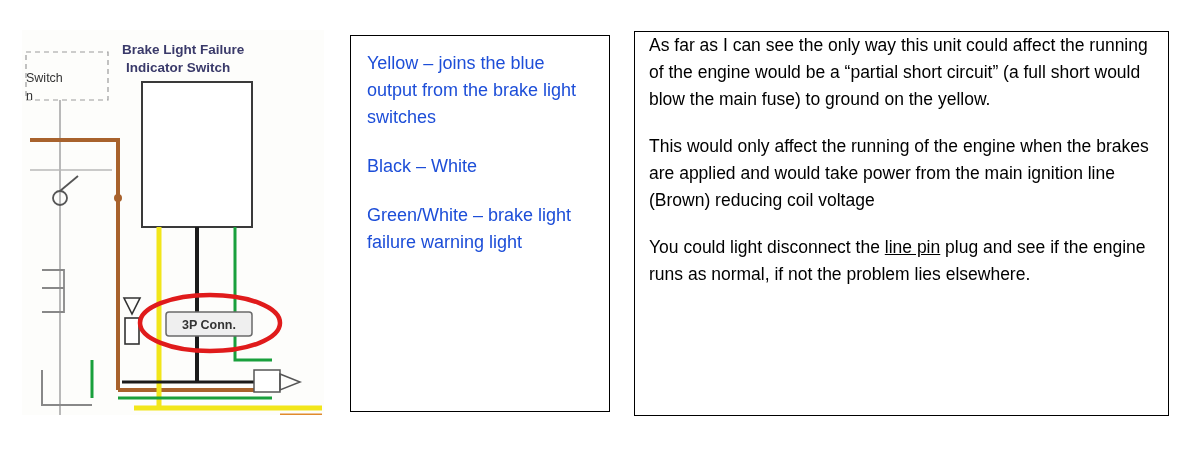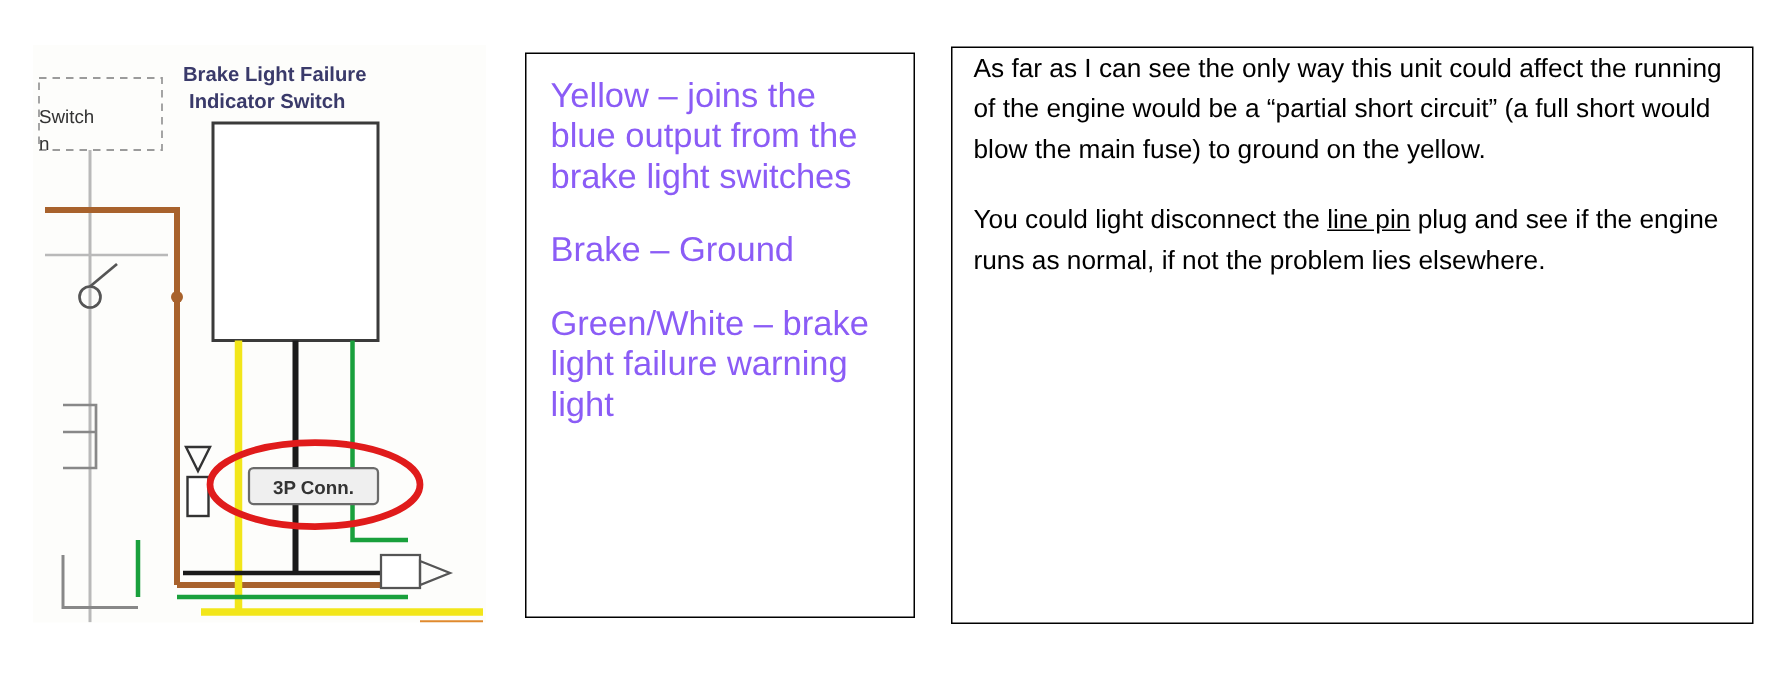--- a/index.html
+++ b/index.html
@@ -37,23 +37,23 @@
     left: 350px;
     top: 35px;
     width: 260px;
     height: 377px;
     border: 1px solid #000;
     box-sizing: border-box;
     padding: 14px 16px 10px 16px;
     background: #fff;
   }
   .legend-line {
-    font-size: 23px;
+    font-size: 18px;
     line-height: 27px;
-    color: #8b5cf6;
+    color: #1d4ed8;
     margin: 0 0 22px 0;
   }
   .legend-line:last-child { margin-bottom: 16px; }
 
   
   .notes-box {
     position: absolute;
     left: 634px;
     top: 31px;
     width: 535px;
@@ -128,26 +128,29 @@
       <text x="100" y="24" font-family="Liberation Sans, sans-serif" font-size="13.5" font-weight="bold" fill="#3a3a6a">Brake Light Failure</text>
       <text x="104" y="42" font-family="Liberation Sans, sans-serif" font-size="13.5" font-weight="bold" fill="#3a3a6a">Indicator Switch</text>
 
       <text x="4" y="52" font-family="Liberation Sans, sans-serif" font-size="12.5" fill="#333">Switch</text>
       <text x="4" y="70" font-family="Liberation Sans, sans-serif" font-size="12.5" fill="#333">n</text>
     </svg>
   </div>
 
   <div class="legend-box">
     <p class="legend-line">Yellow – joins the blue output from the brake light switches</p>
-    <p class="legend-line">Brake – Ground</p>
+    <p class="legend-line">Black – White</p>
     <p class="legend-line">Green/White – brake light failure warning light</p>
   </div>
 
   <div class="notes-box">
     <p class="notes-para">
       <span>As far as I can see the only way this unit could affect the running of the engine would be a “partial short circuit” (a full short would blow the main fuse) to ground on the yellow.</span>
+    </p>
+    <p class="notes-para">
+      <span>This would only affect the running of the engine when the brakes are applied and would take power from the main ignition line (Brown) reducing coil voltage</span>
     </p>
     <p class="notes-para">
       <span>You could light disconnect the </span><span class="ul">line pin</span><span> plug and see if the engine runs as normal, if not the problem lies elsewhere.</span>
     </p>
   </div>
 
 </div>
 
 </body></html>

